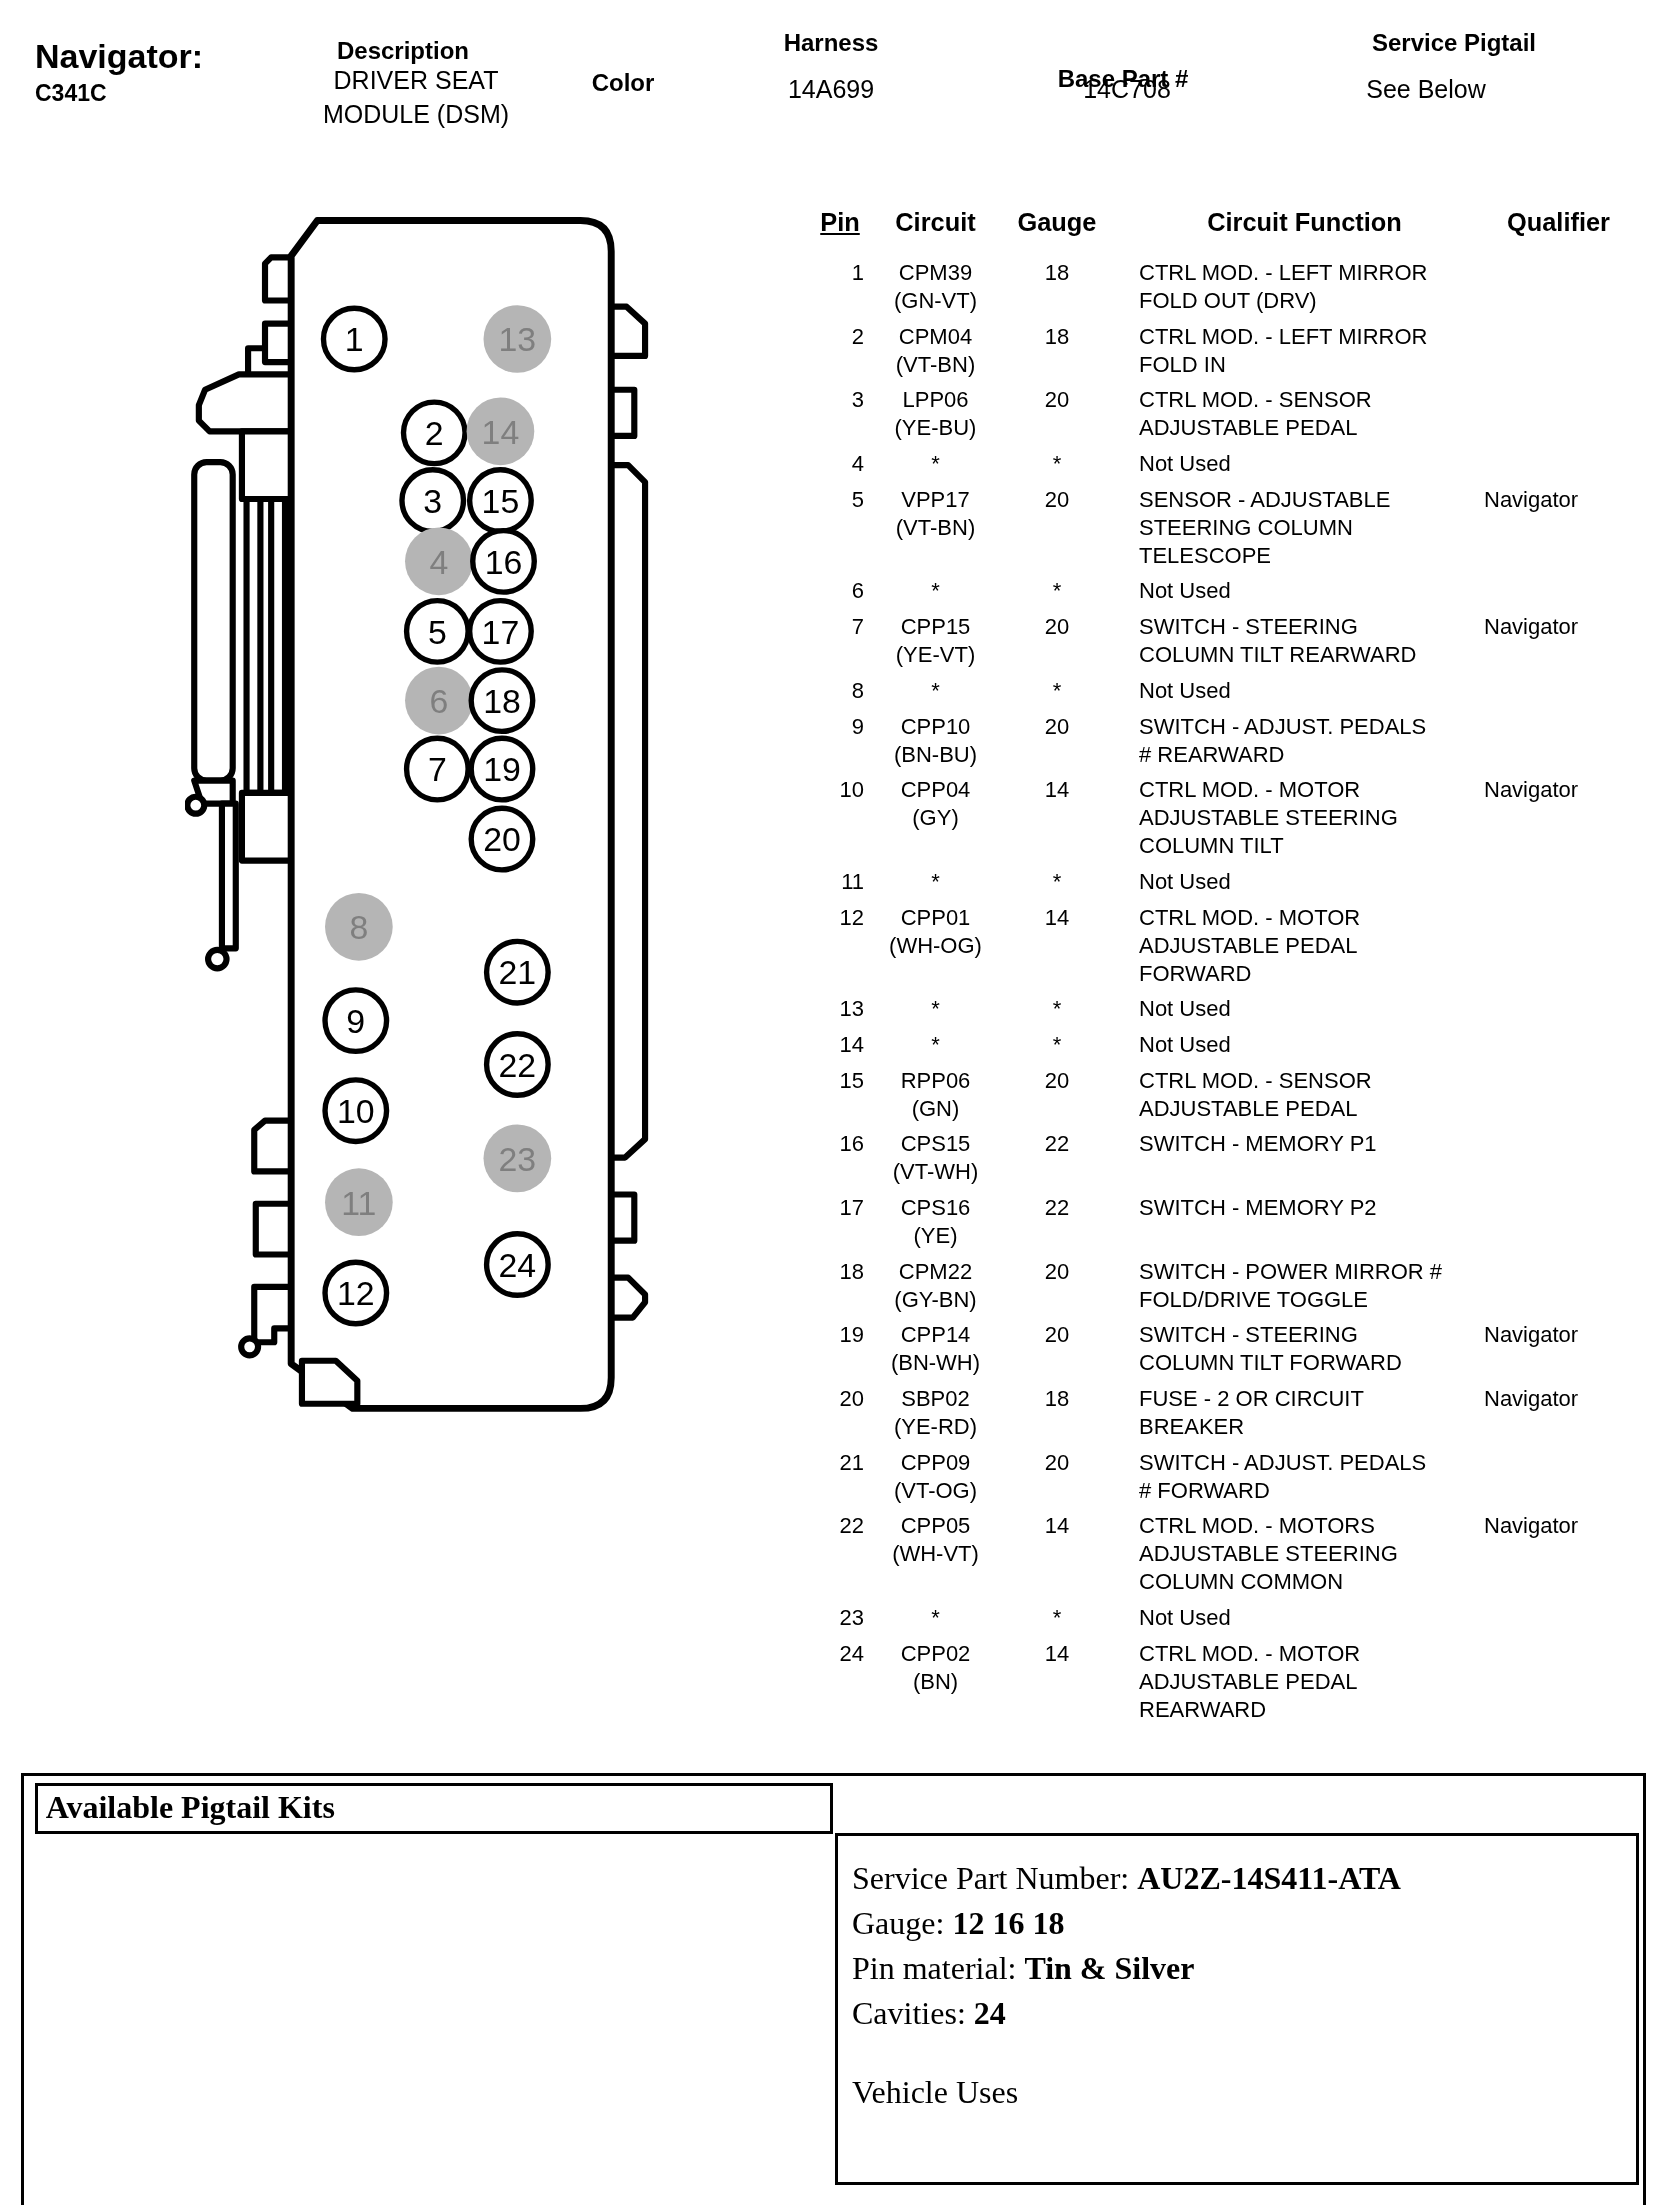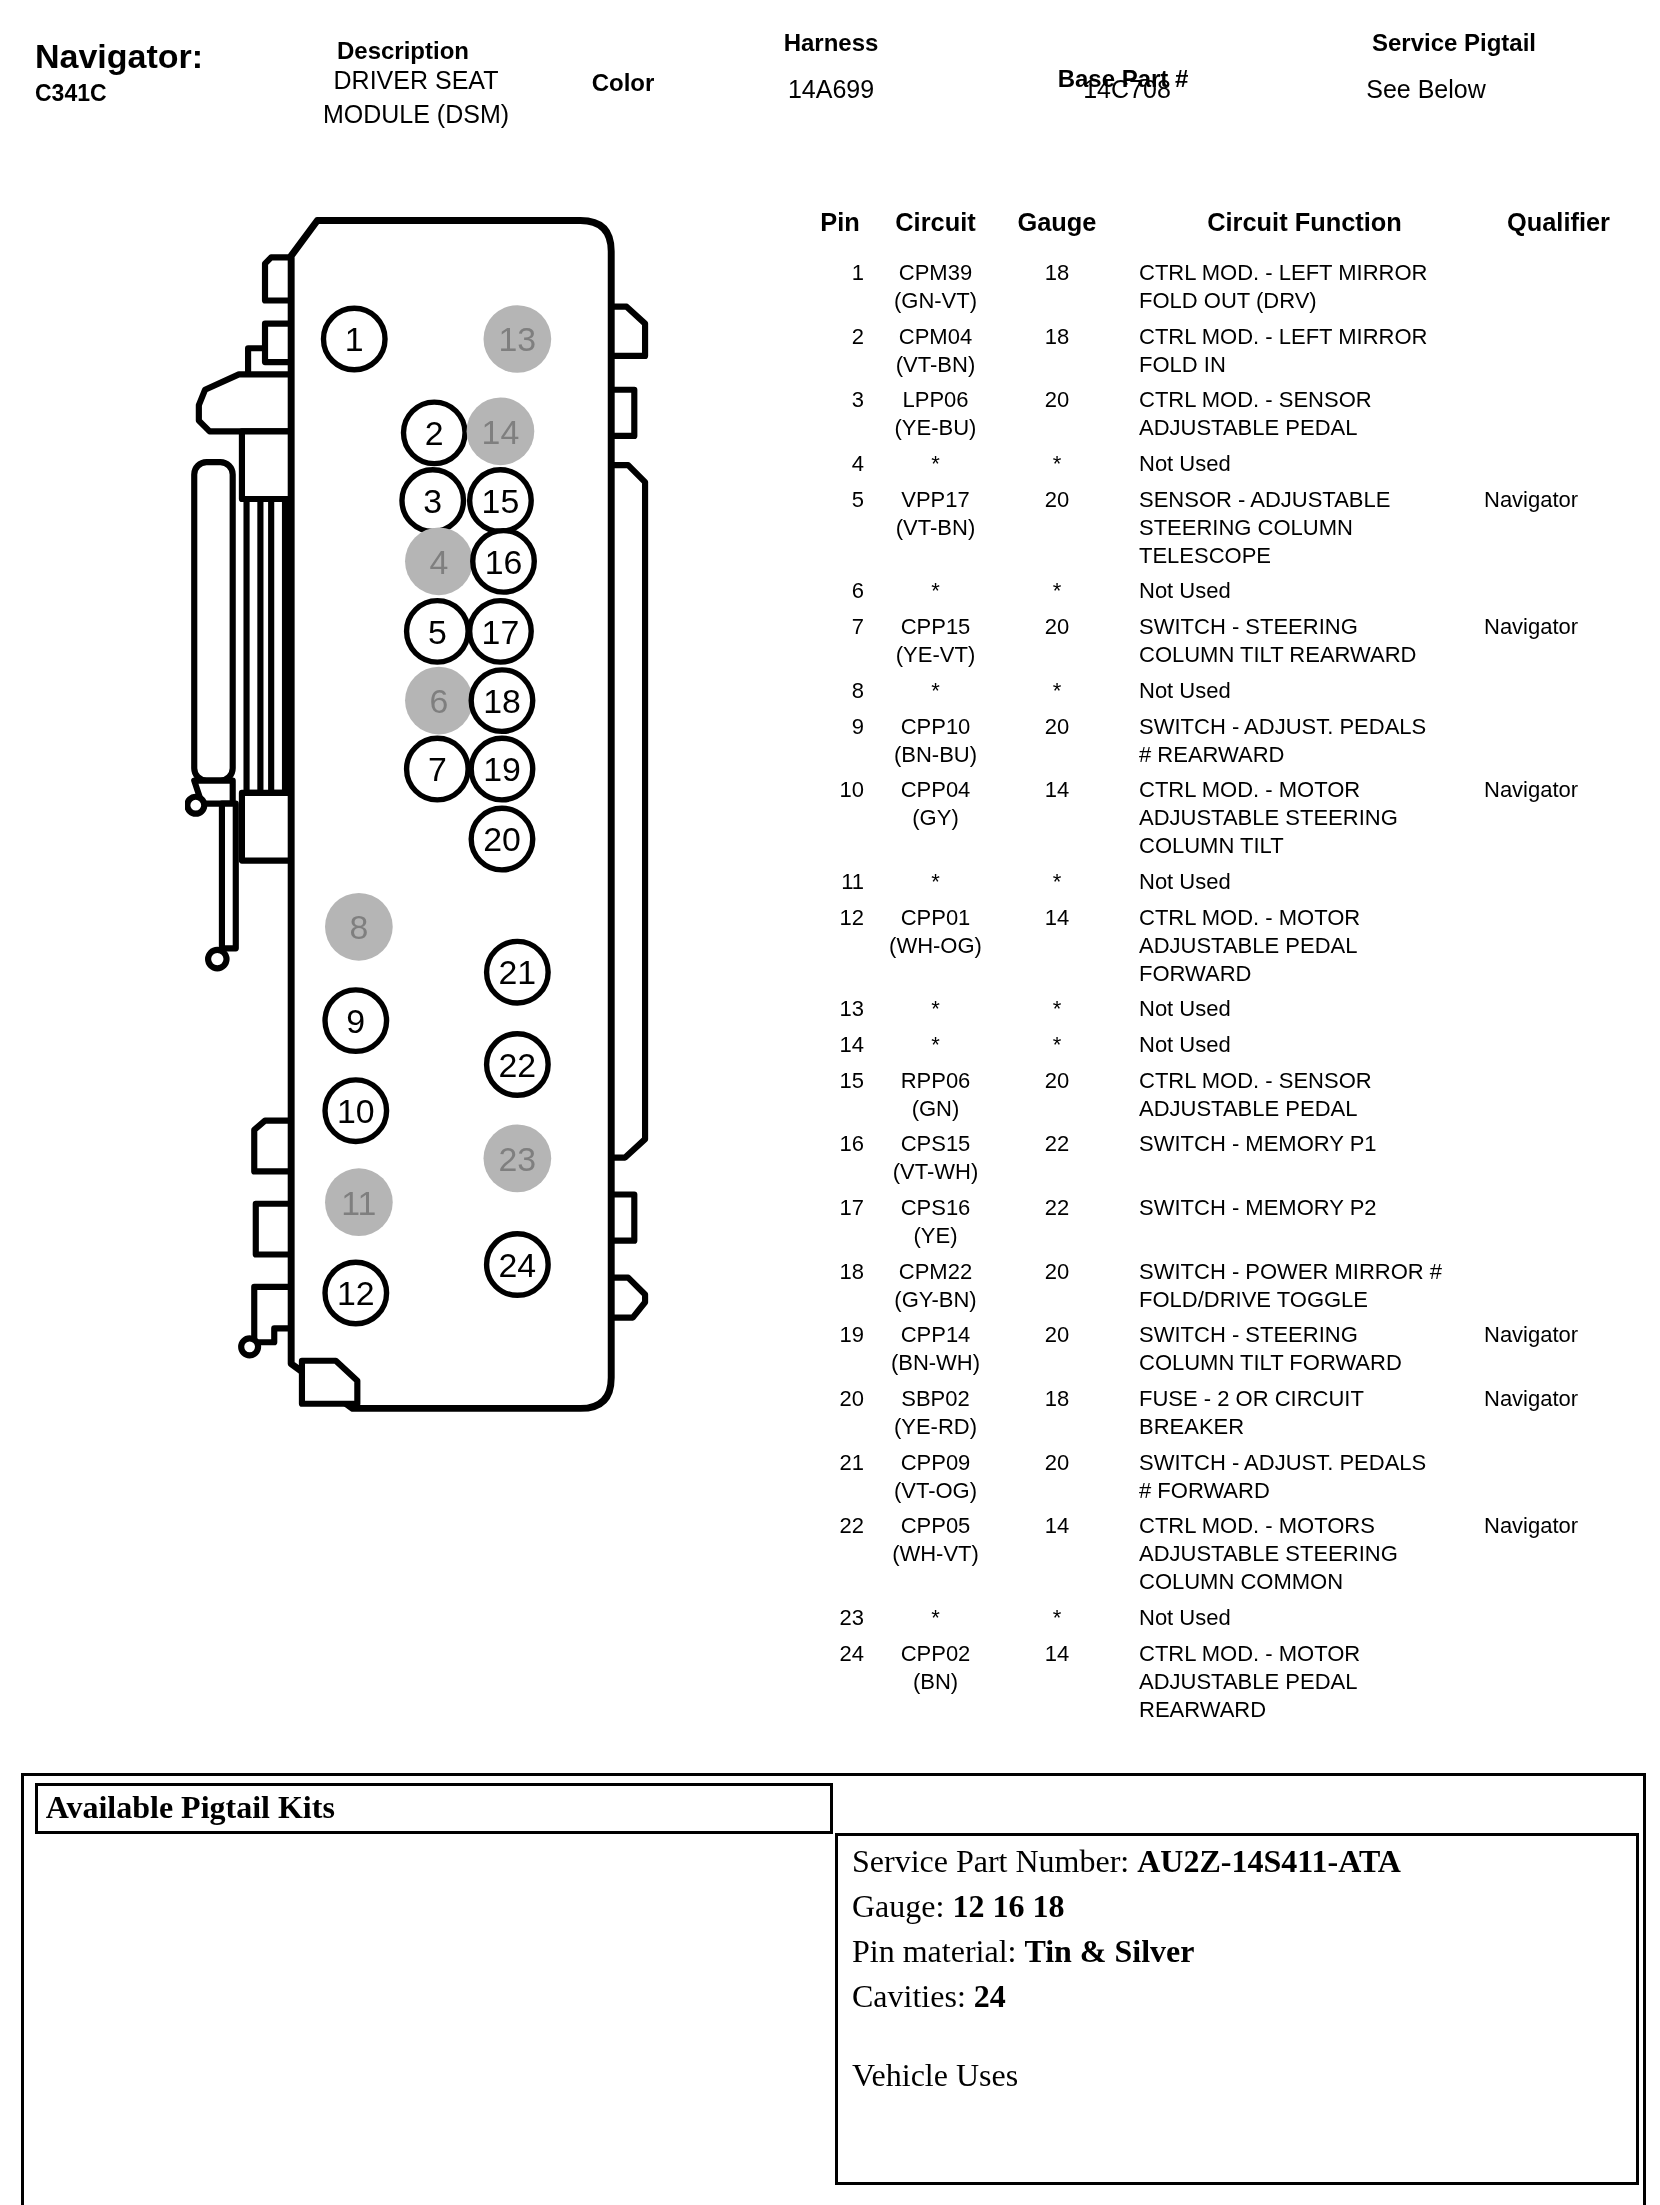--- a/index.html
+++ b/index.html
@@ -11,21 +11,21 @@
 
   
   .hdr-label { position:absolute; font-weight:bold; font-size:24px; transform:translateX(-50%); white-space:nowrap; }
   .hdr-value { position:absolute; font-size:25px; transform:translateX(-50%); white-space:pre-line; text-align:center; line-height:34px; }
   .connector-label { position:absolute; left:35px; top:37px; font-weight:bold; font-size:34px; }
   .connector-id    { position:absolute; left:35px; top:80px; font-weight:bold; font-size:23px; }
 
   
   .thead { position:absolute; left:816px; top:208px; display:flex; font-weight:bold; font-size:25.4px; }
   .thead span { display:block; text-align:center; }
-  .th-pin { width:48px; }
+  .th-pin { width:48px;text-decoration:underline; }
   .th-circuit { width:143px; }
   .th-gauge { width:100px; }
   .th-func { width:331px; margin-left:32px; }
   .th-qual { width:177px; }
   .tbody { position:absolute; left:816px; top:259px; }
   .trow { display:flex; align-items:flex-start; margin-bottom:7.7px; }
   .cell { font-size:22px; line-height:28px; white-space:pre-line; }
   .cell.pin { width:48px; text-align:right; }
   .cell.circuit { width:143px; text-align:center; }
   .cell.gauge { width:100px; text-align:center; }
@@ -51,21 +51,21 @@
   .apk-box span { position:absolute; left:7.7px; top:3.1px; font-weight:bold; font-size:32px;
                font-family:"Liberation Serif", serif; }
   .left-box  { position:absolute; left:35px; top:1842px; width:792px; height:337px;
                border:3.1px solid #000; }
   .kit-line  { position:absolute; left:6.2px; bottom:4.6px; font-size:31px; white-space:nowrap;
                font-family:"Liberation Serif", serif; }
   .kit-line b { font-size:32px; }
   .right-box { position:absolute; left:835px; top:1833px; width:798px; height:346px;
                border:3.1px solid #000; font-family:"Liberation Serif", serif; }
   .right-box .line { margin-left:14px; font-size:32px; line-height:45px; white-space:nowrap; }
-  .right-box .line:first-child { margin-top:3px; }
+  .right-box .line:first-child { margin-top:20px; }
   .right-box .vehicle { margin-top:34px; }
 </style>
 </head>
 <body>
 
 <div class="page">
 
   <div class="connector-label">Navigator:</div>
   <div class="connector-id">C341C</div>
 

